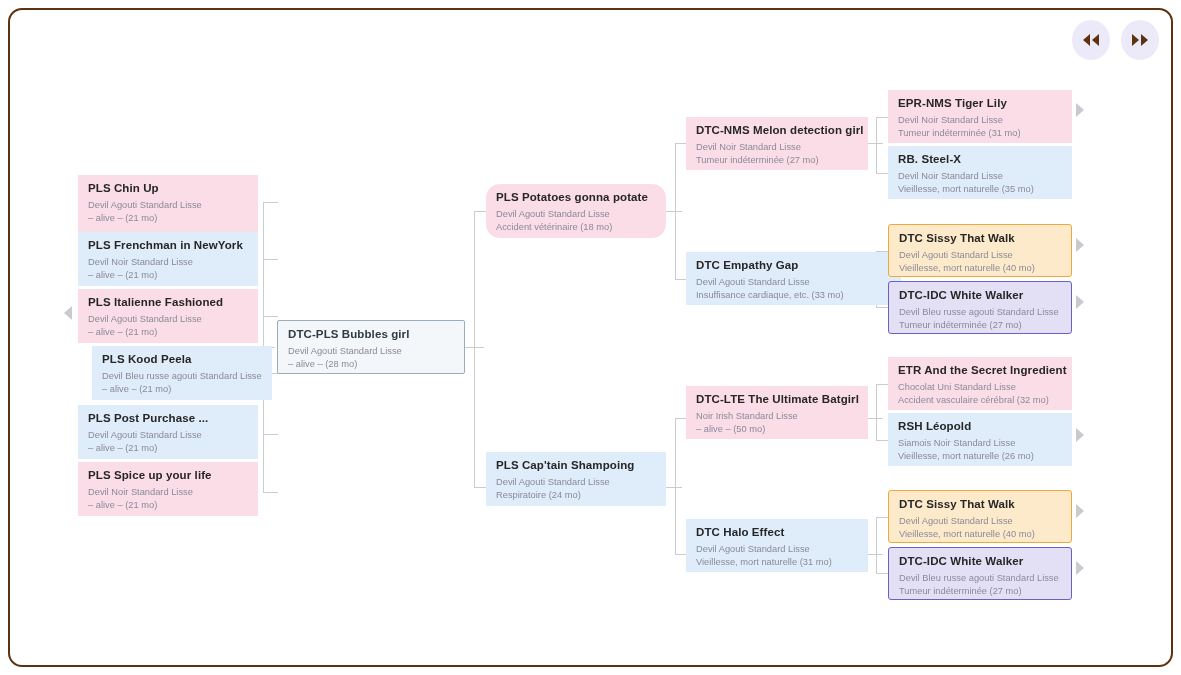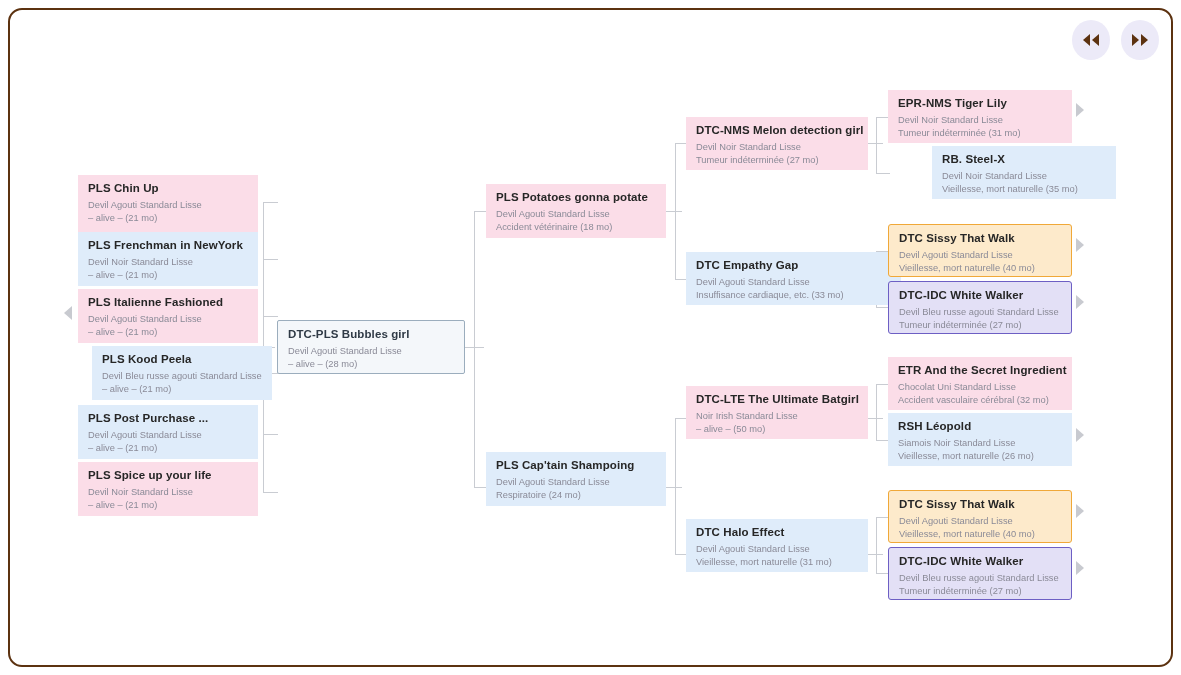--- a/index.html
+++ b/index.html
@@ -203,21 +203,21 @@
     <div class="sub">Devil Noir Standard Lisse</div>
     <div class="sub">– alive – (21 mo)</div>
   </div>
 
   <div class="node n-focus" style="left:277px; top:320px; width:188px; height:54px;">
     <div class="title">DTC-PLS Bubbles girl</div>
     <div class="sub">Devil Agouti Standard Lisse</div>
     <div class="sub">– alive – (28 mo)</div>
   </div>
 
-  <div class="node n-pink" style="left:486px; top:184px; width:180px; height:54px;">
+  <div class="node n-pink" style="left:486px; top:184px; width:180px; height:54px;border-radius:14px;">
     <div class="title">PLS Potatoes gonna potate</div>
     <div class="sub">Devil Agouti Standard Lisse</div>
     <div class="sub">Accident vétérinaire (18 mo)</div>
   </div>
   <div class="node n-blue" style="left:486px; top:452px; width:180px; height:54px;">
     <div class="title">PLS Cap'tain Shampoing</div>
     <div class="sub">Devil Agouti Standard Lisse</div>
     <div class="sub">Respiratoire (24 mo)</div>
   </div>
 
@@ -242,21 +242,21 @@
     <div class="sub">Vieillesse, mort naturelle (31 mo)</div>
   </div>
 
   <div class="node n-pink" style="left:888px; top:90px; width:184px; height:53px;">
     <div class="title">EPR-NMS Tiger Lily</div>
     <div class="sub">Devil Noir Standard Lisse</div>
     <div class="sub">Tumeur indéterminée (31 mo)</div>
   </div>
   <div class="tri tri-right" style="left:1076px; top:103px;"></div>
 
-  <div class="node n-blue" style="left:888px; top:146px; width:184px; height:53px;margin-left:44px;">
+  <div class="node n-blue" style="left:888px; top:146px; width:184px; height:53px;">
     <div class="title">RB. Steel-X</div>
     <div class="sub">Devil Noir Standard Lisse</div>
     <div class="sub">Vieillesse, mort naturelle (35 mo)</div>
   </div>
 
   <div class="node n-orange" style="left:888px; top:224px; width:184px; height:53px;">
     <div class="title">DTC Sissy That Walk</div>
     <div class="sub">Devil Agouti Standard Lisse</div>
     <div class="sub">Vieillesse, mort naturelle (40 mo)</div>
   </div>

